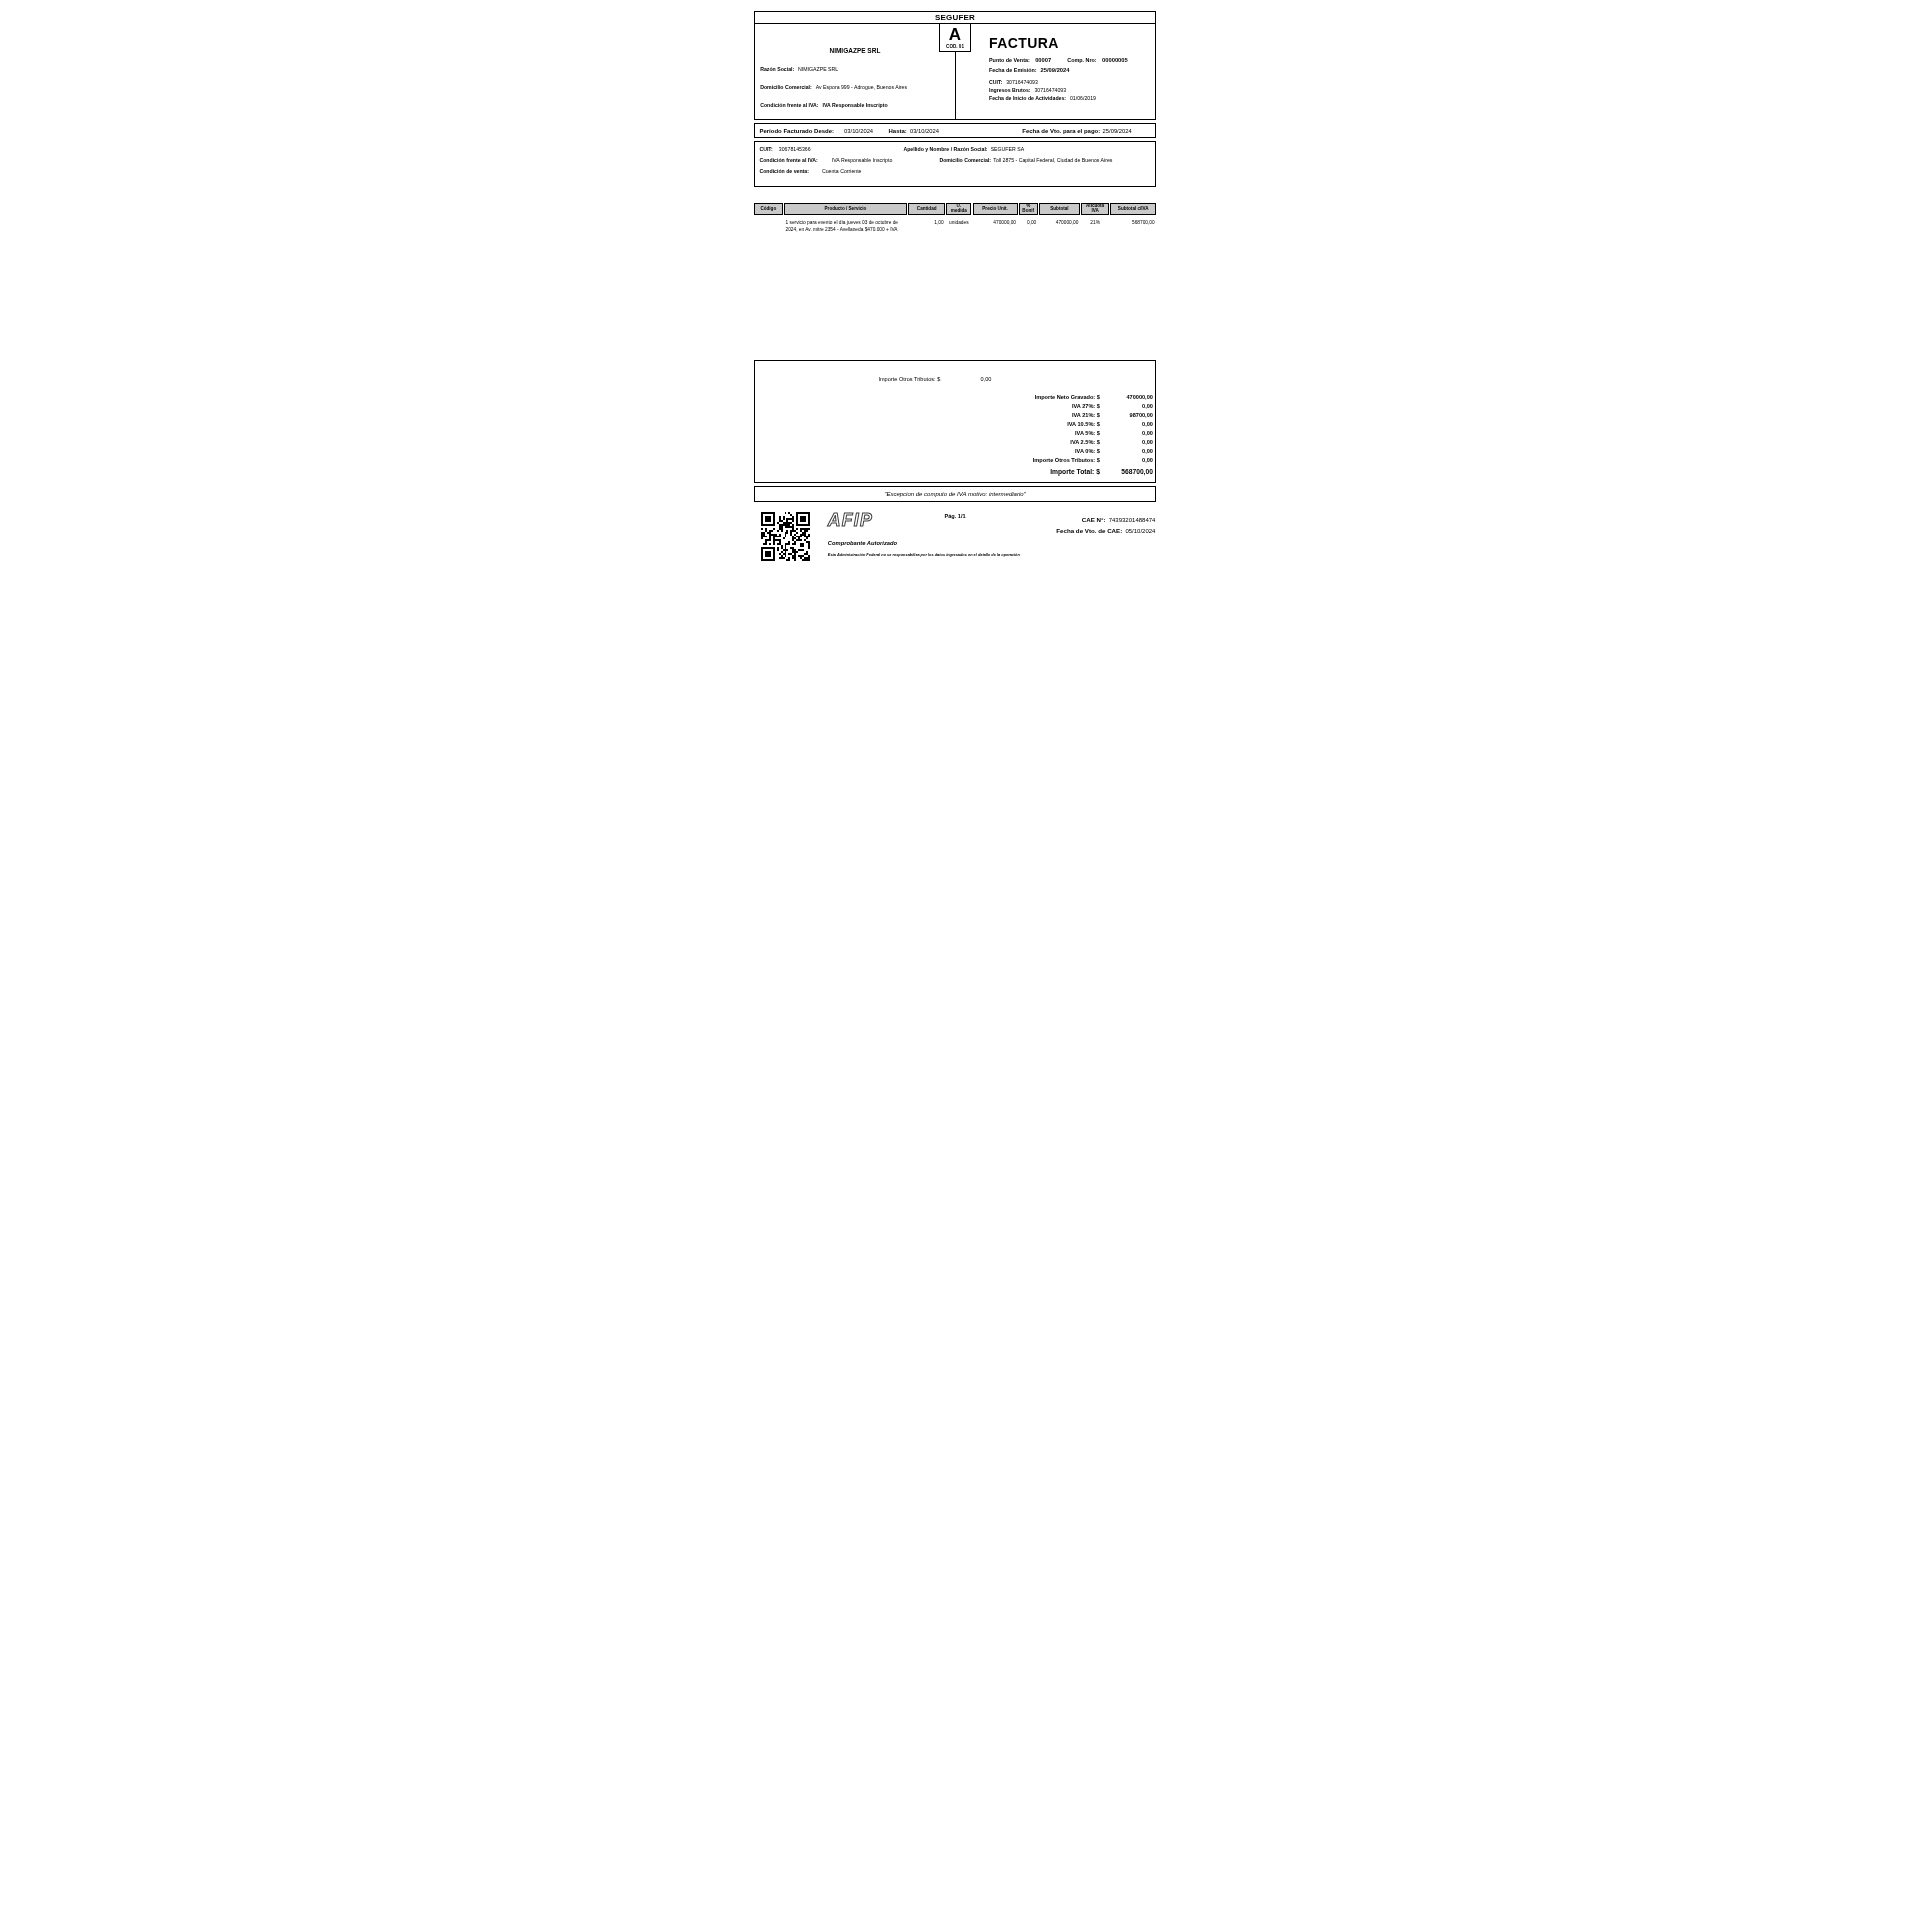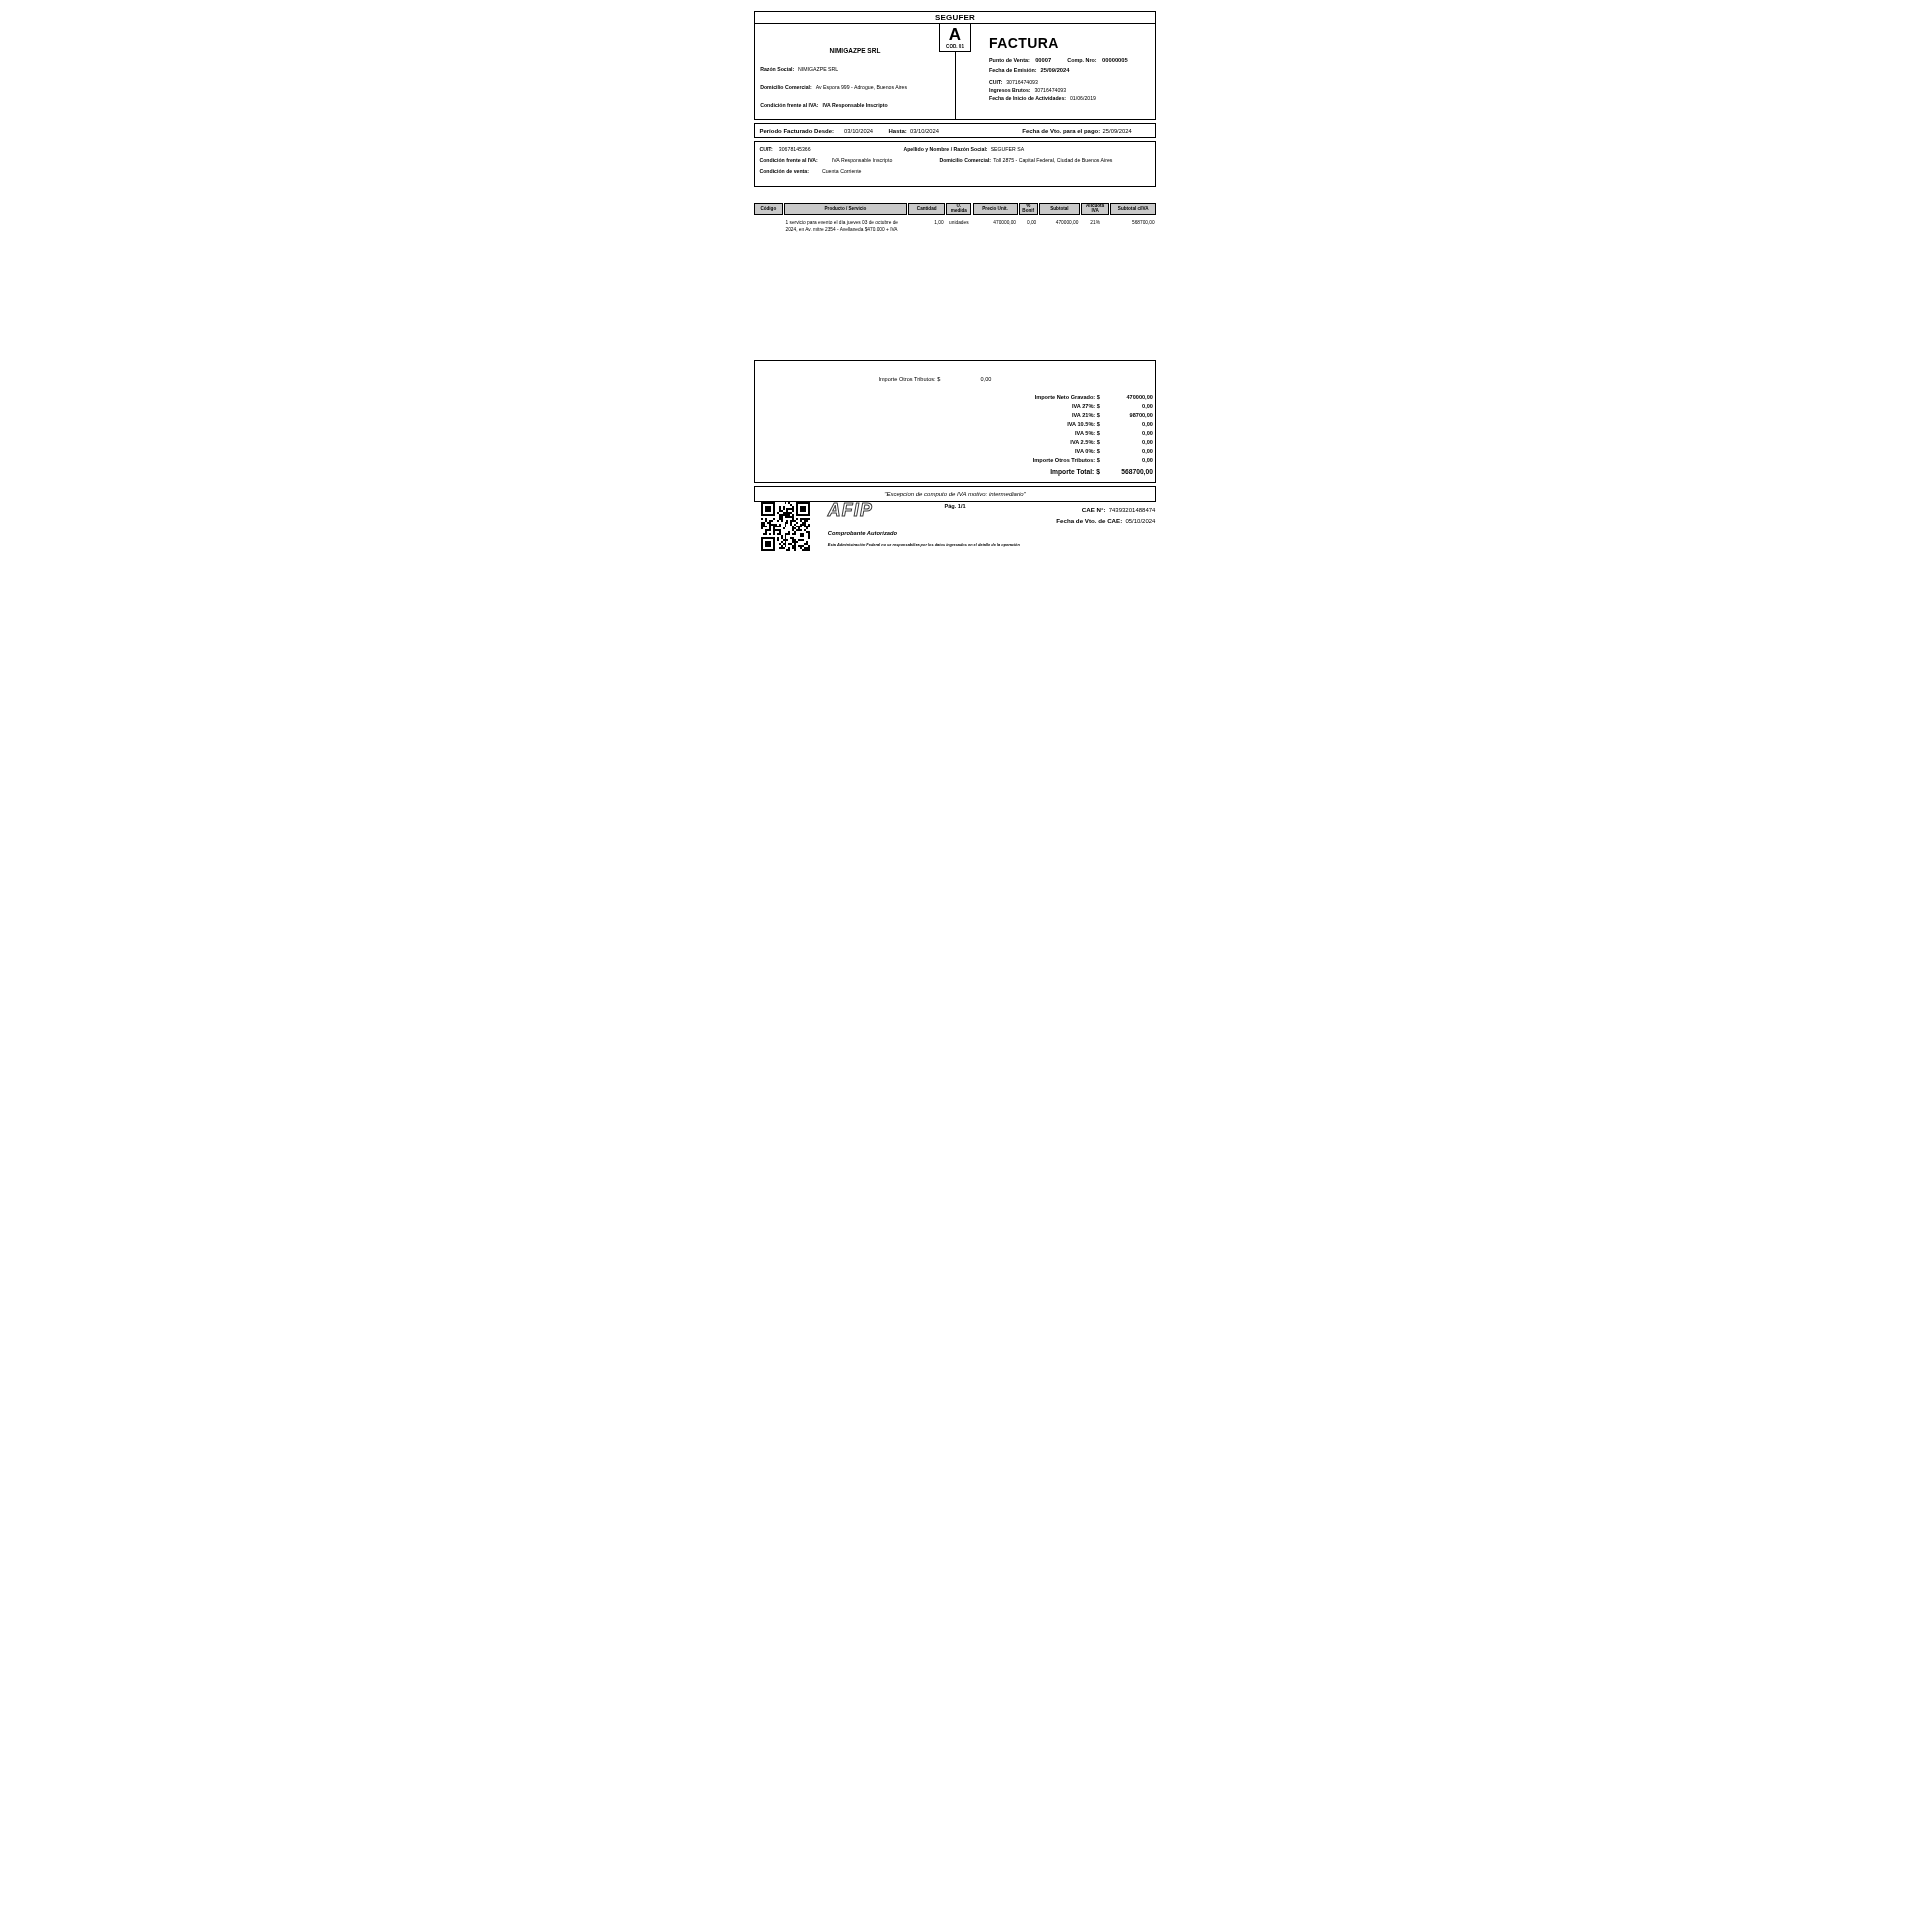--- a/index.html
+++ b/index.html
@@ -84,21 +84,21 @@
   .tributos-line .lbl { width: 73px; }
   .t-row { display: flex; justify-content: flex-end; font-weight: bold; font-size: 5.6px; line-height: 1.6; }
   .t-row .t-lbl { text-align: right; }
   .t-row .t-val { width: 53px; text-align: right; }
   .t-row.grand { font-size: 6.7px; margin-top: 1.9px; line-height: 1.5; }
 
   
   .note-box { margin-top: 3.1px; padding: 3.9px 3.1px; text-align: center; font-style: italic; font-size: 6px; }
 
   
-  .footer { position: relative; height: 65px; }
+  .footer { position: relative; margin-top: 10px; height: 65px; }
   .qr { position: absolute; left: 7.7px; top: 0; width: 49px; height: 49px; }
   .afip-block { position: absolute; left: 74px; top: 0; width: 231px; }
   .afip-logo { font-size: 17.7px; font-weight: bold; font-style: italic; letter-spacing: 1.2px; color: #fff; -webkit-text-stroke: 1px #3c3c3c; line-height: 1; }
   .authorized { margin-top: 10px; font-weight: bold; font-style: italic; font-size: 5.8px; }
   .disclaimer { margin-top: 6.2px; font-weight: bold; font-style: italic; font-size: 3.9px; }
   .page-num { position: absolute; left: 0; right: 0; top: 0.8px; text-align: center; font-weight: bold; font-size: 5.6px; pointer-events: none; }
   .cae-block { position: absolute; right: 0.8px; top: 4.6px; text-align: right; font-size: 6px; }
   .cae-line .lbl { font-weight: bold; font-size: 6.2px; }
   .cae-line .val { margin-left: 3.1px; }
   .cae-line + .cae-line { margin-top: 3.5px; }

